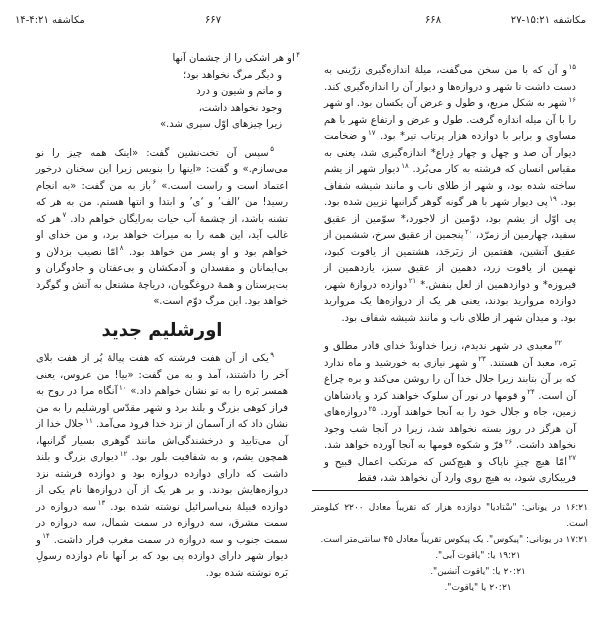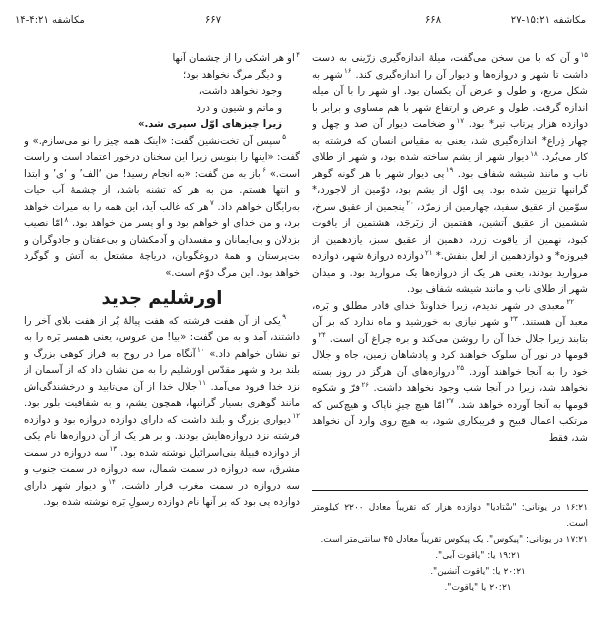--- a/index.html
+++ b/index.html
@@ -18,21 +18,21 @@
 
   .column {
     position:absolute; top:50px; width:276px;
     direction:rtl; text-align:justify;
     font-size:10px; line-height:16.5px;
     overflow:hidden;
   }
   #col-left  { left:24px;  height:568px; }
   #col-right { left:312px; height:440px; }
 
-  .para { margin:0; }
+  .para { margin:12px; }
   .para.indent { text-indent:14px; }
 
   .poetry-line { text-align:right; }
 
   .verse-num {
     font-size:7px; line-height:0; margin-left:1.5px;
     font-weight:400; color:#1b1b1b;
   }
 
   .section-heading {
@@ -60,23 +60,23 @@
     <span class="rh" id="rh-left-ref" dir="rtl">مکاشفه ۲۱‏:‏۴‏-‏۱۴</span>
     <span class="rh" id="rh-left-page">۶۶۷</span>
     <span class="rh" id="rh-right-page">۶۶۸</span>
     <span class="rh" id="rh-right-ref" dir="rtl">مکاشفه ۲۱‏:‏۱۵‏-‏۲۷</span>
   </div>
 
   <div class="column" id="col-left" dir="rtl">
       <div>
         <div class="poetry-line" style="padding-right: 0px;"><sup class="verse-num">۴</sup>او هر اشکی را از چشمان آنها</div>
         <div class="poetry-line" style="padding-right: 18px;">و دیگر مرگ نخواهد بود؛</div>
+        <div class="poetry-line" style="padding-right: 18px;">و ماتم و شیون و درد</div>
         <div class="poetry-line" style="padding-right: 18px;">وجود نخواهد داشت،</div>
-        <div class="poetry-line" style="padding-right: 18px;">و ماتم و شیون و درد</div>
-        <div class="poetry-line" style="padding-right: 18px; font-weight: bold;">زیرا چیزهای اوّل سپری شد.»</div>
+        <div class="poetry-line" style="padding-right: 18px;">زیرا چیزهای اوّل سپری شد.»</div>
       </div>
       <p class="para indent"><sup class="verse-num">۵</sup>سپس آن تخت‌نشین گفت: «اینک همه چیز را نو می‌سازم.» و گفت: «اینها را بنویس زیرا این سخنان درخور اعتماد است و راست است.» <sup class="verse-num">۶</sup>باز به من گفت: «به انجام رسید! من ‘الف’ و ‘ی’ و ابتدا و انتها هستم. من به هر که تشنه باشد، از چشمهٔ آب حیات به‌رایگان خواهم داد. <sup class="verse-num">۷</sup>هر که غالب آید، این همه را به میراث خواهد برد، و من خدای او خواهم بود و او پسر من خواهد بود. <sup class="verse-num">۸</sup>امّا نصیب بزدلان و بی‌ایمانان و مفسدان و آدمکشان و بی‌عفتان و جادوگران و بت‌پرستان و همهٔ دروغگویان، دریاچهٔ مشتعل به آتش و گوگرد خواهد بود. این مرگ دوّم است.»</p>
       <div class="section-heading">اورشلیم جدید</div>
       <p class="para indent"><sup class="verse-num">۹</sup>یکی از آن هفت فرشته که هفت پیالهٔ پُر از هفت بلای آخر را داشتند، آمد و به من گفت: «بیا! من عروس، یعنی همسر بَره را به تو نشان خواهم داد.» <sup class="verse-num">۱۰</sup>آنگاه مرا در روح به فراز کوهی بزرگ و بلند برد و شهر مقدّس اورشلیم را به من نشان داد که از آسمان از نزد خدا فرود می‌آمد. <sup class="verse-num">۱۱</sup>جلال خدا از آن می‌تابید و درخشندگی‌اش مانند گوهری بسیار گرانبها، همچون یشم، و به شفافیت بلور بود. <sup class="verse-num">۱۲</sup>دیواری بزرگ و بلند داشت که دارای دوازده دروازه بود و دوازده فرشته نزد دروازه‌هایش بودند. و بر هر یک از آن دروازه‌ها نام یکی از دوازده قبیلهٔ بنی‌اسرائیل نوشته شده بود. <sup class="verse-num">۱۳</sup>سه دروازه در سمت مشرق، سه دروازه در سمت شمال، سه دروازه در سمت جنوب و سه دروازه در سمت مغرب قرار داشت. <sup class="verse-num">۱۴</sup>و دیوار شهر دارای دوازده پی بود که بر آنها نام دوازده رسولِ بَره نوشته شده بود.</p>
     </div>
 
   <div class="column" id="col-right" dir="rtl">
       <p class="para"><sup class="verse-num">۱۵</sup>و آن که با من سخن می‌گفت، میلهٔ اندازه‌گیری زرّینی به دست داشت تا شهر و دروازه‌ها و دیوار آن را اندازه‌گیری کند. <sup class="verse-num">۱۶</sup>شهر به شکل مربع، و طول و عرض آن یکسان بود. او شهر را با آن میله اندازه گرفت. طول و عرض و ارتفاع شهر با هم مساوی و برابر با دوازده هزار پرتاب تیر* بود. <sup class="verse-num">۱۷</sup>و ضخامت دیوار آن صد و چهل و چهار ذِراع* اندازه‌گیری شد، یعنی به مقیاس انسان که فرشته به کار می‌بُرد. <sup class="verse-num">۱۸</sup>دیوار شهر از یشم ساخته شده بود، و شهر از طلای ناب و مانند شیشه شفاف بود. <sup class="verse-num">۱۹</sup>پی دیوار شهر با هر گونه گوهر گرانبها تزیین شده بود. پی اوّل از یشم بود، دوّمین از لاجورد،* سوّمین از عقیق سفید، چهارمین از زمرّد، <sup class="verse-num">۲۰</sup>پنجمین از عقیق سرخ، ششمین از عقیق آتشین، هفتمین از زبَرجَد، هشتمین از یاقوت کبود، نهمین از یاقوت زرد، دهمین از عقیق سبز، یازدهمین از فیروزه* و دوازدهمین از لعل بنفش.* <sup class="verse-num">۲۱</sup>دوازده دروازهٔ شهر، دوازده مروارید بودند، یعنی هر یک از دروازه‌ها یک مروارید بود. و میدان شهر از طلای ناب و مانند شیشه شفاف بود.</p>
       <p class="para indent"><sup class="verse-num">۲۲</sup>معبدی در شهر ندیدم، زیرا خداوندْ خدای قادر مطلق و بَره، معبد آن هستند. <sup class="verse-num">۲۳</sup>و شهر نیازی به خورشید و ماه ندارد که بر آن بتابند زیرا جلال خدا آن را روشن می‌کند و بره چراغ آن است. <sup class="verse-num">۲۴</sup>و قومها در نور آن سلوک خواهند کرد و پادشاهان زمین، جاه و جلال خود را به آنجا خواهند آورد. <sup class="verse-num">۲۵</sup>دروازه‌های آن هرگز در روز بسته نخواهد شد، زیرا در آنجا شب وجود نخواهد داشت. <sup class="verse-num">۲۶</sup>فرّ و شکوه قومها به آنجا آورده خواهد شد. <sup class="verse-num">۲۷</sup>امّا هیچ چیزِ ناپاک و هیچ‌کس که مرتکب اعمال قبیح و فریبکاری شود، به هیچ روی وارد آن نخواهد شد، فقط</p>
     </div>

